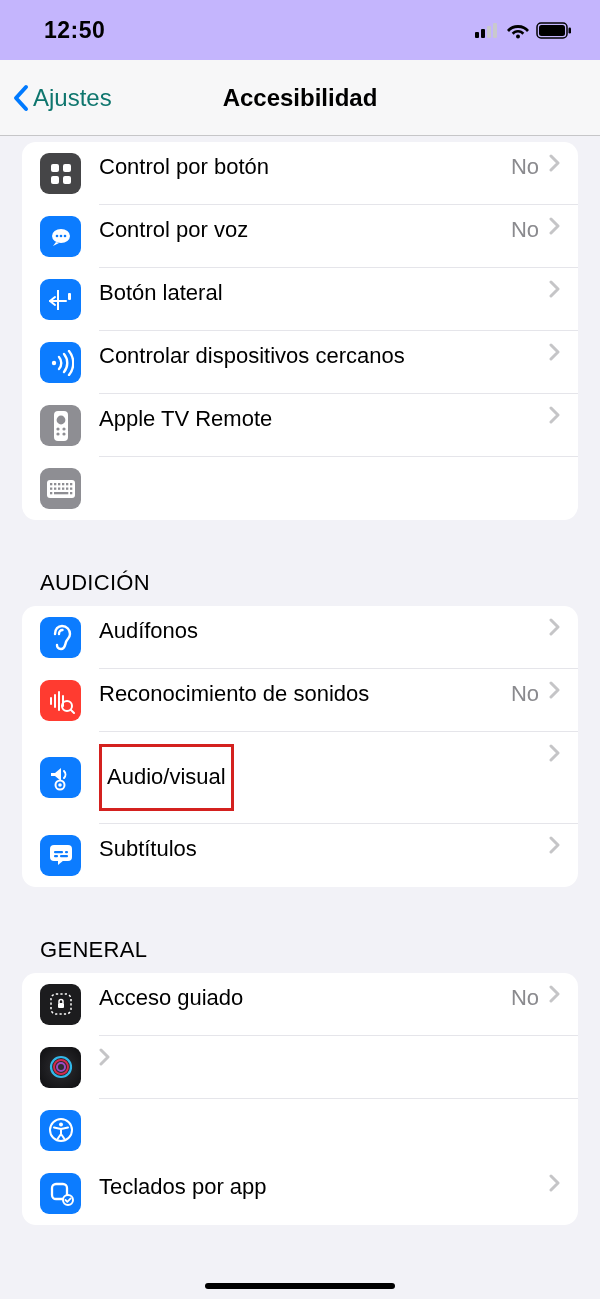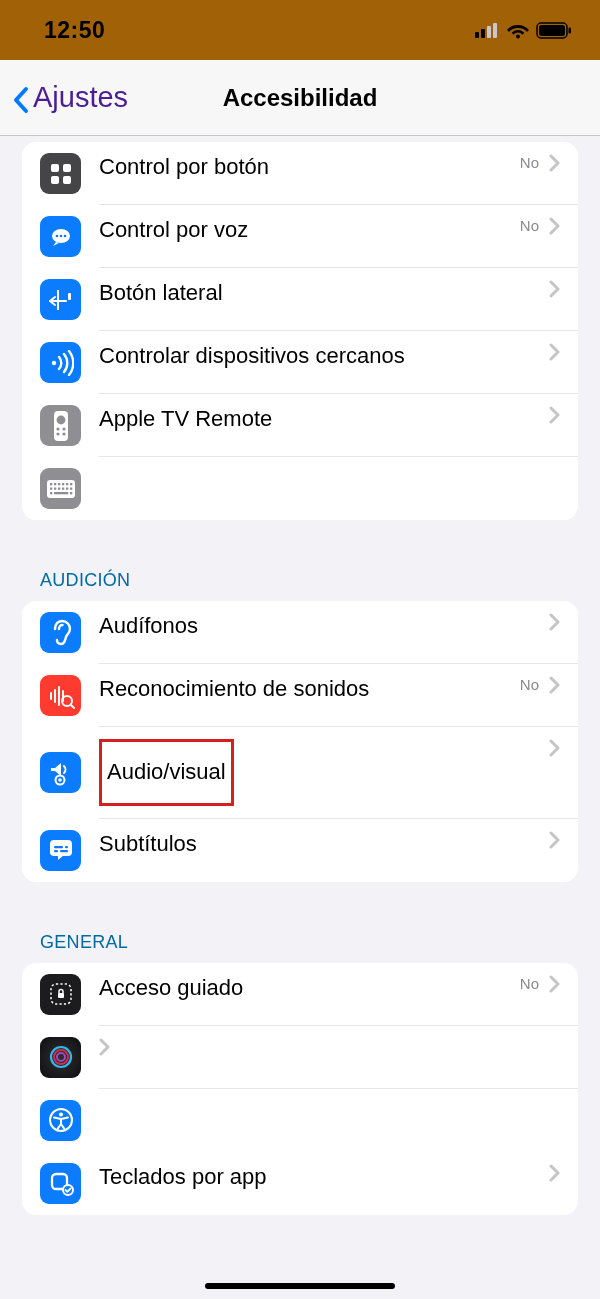--- a/index.html
+++ b/index.html
@@ -12,21 +12,21 @@
       overflow: hidden;
     }
 
     
     .status-bar {
       height: 60px;
       display: flex;
       align-items: center;
       justify-content: space-between;
       padding: 0 28px 0 44px;
-      background: #a16207;
+      background: #c4b5fd;
     }
     .status-bar .time {
       font-size: 23px;
       font-weight: 600;
       letter-spacing: 0.5px;
     }
     .status-icons { display: flex; align-items: center; gap: 6px; }
     .status-icons svg { display: block; }
 
     
@@ -40,36 +40,36 @@
       justify-content: center;
     }
     .nav-title {
       font-size: 24px;
       font-weight: 600;
     }
     .nav-back {
       position: absolute;
       left: 12px;
       display: flex;
-      align-items: flex-end;
-      color: #4c1d95;
-      font-size: 29px;
+      align-items: flex-start;
+      color: #0f766e;
+      font-size: 24px;
       gap: 4px;
     }
     .nav-back svg { stroke: #007aff; }
 
     
     .content {
       padding: 0 22px;
     }
 
     
     .section-header {
-      font-size: 18px;
-      color: #0369a1;
+      font-size: 22px;
+      color: #000000;
       padding: 8px 18px 10px;
       text-transform: uppercase;
       letter-spacing: 0.3px;
     }
     .section-gap-top { margin-top: 42px; }
 
     
     .group {
       background: #ffffff;
       border-radius: 14px;
@@ -92,21 +92,21 @@
       flex: 0 0 41px;
       margin-right: 18px;
     }
     .row .icon-wrap svg { display: block; }
     .row .label {
       font-size: 22px;
       flex: 1 1 auto;
       line-height: 1.2;
     }
     .row .value {
-      font-size: 15px;
+      font-size: 22px;
       color: #8a8a8e;
       margin-right: 10px;
     }
     .row .chevron {
       margin-right: 18px;
       flex: 0 0 auto;
     }
     .row .chevron svg { display:block; stroke:#c5c5c7; }
     .row .trailing {
       display: flex;

